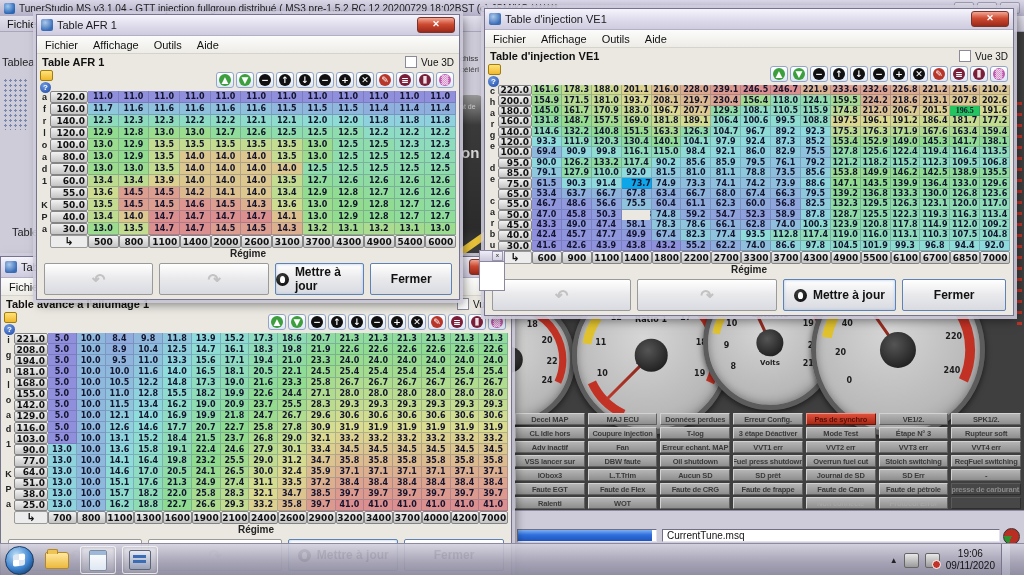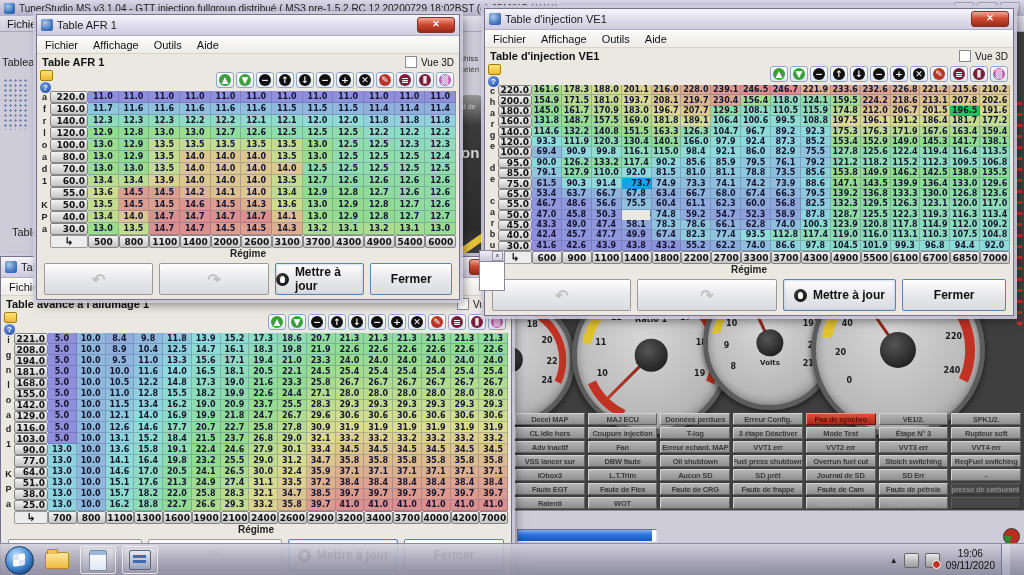--- a/index.html
+++ b/index.html
@@ -246,20 +246,21 @@
         <div class="sled dim"></div>
         <div class="sled"></div>
         <div class="sled dim">Non connecté</div>
         <div class="sled dim">Protocol Error</div>
         <div class="sled dark"></div>
       </div>
     <div class="panel-bottom"></div>
     <div class="progress-track">
         <div class="progress-fill"></div>
       </div>
+    <div class="file-field">CurrentTune.msq</div>
     <div class="round-ind"></div>
   </div>
 
   <div class="win" id="win-ign" style="left:0;top:256px;width:512px;height:320px;z-index:2">
       <div class="titlebar">
         <div class="win-ico"></div>
         <span class="wtitle">Table avance à l'allumage 1</span>
         <div class="xbtn">✕</div>
       </div>
       <div class="menubar">
@@ -1016,21 +1017,21 @@
           <div class="cell" style="background: rgb(220, 218, 143);">196.7</div>
           <div class="cell" style="background: rgb(220, 202, 143);">207.7</div>
           <div class="cell" style="background: rgb(143, 220, 164);">129.3</div>
           <div class="cell" style="background: rgb(143, 220, 196);">108.1</div>
           <div class="cell" style="background: rgb(143, 220, 193);">110.5</div>
           <div class="cell" style="background: rgb(143, 220, 185);">115.9</div>
           <div class="cell" style="background: rgb(189, 220, 143);">174.8</div>
           <div class="cell" style="background: rgb(220, 195, 143);">212.0</div>
           <div class="cell" style="background: rgb(220, 203, 143);">206.7</div>
           <div class="cell" style="background: rgb(220, 211, 143);">201.5</div>
-          <div class="cell" style="background: #22c55e;">196.5</div>
+          <div class="cell" style="background: #22c55e; font-family: Liberation Serif, serif;">196.5</div>
           <div class="cell" style="background: rgb(214, 220, 143);">191.6</div>
           <div class="rh">160.0</div>
           <div class="cell" style="background: rgb(143, 220, 161);">131.8</div>
           <div class="cell" style="background: rgb(149, 220, 143);">148.7</div>
           <div class="cell" style="background: rgb(163, 220, 143);">157.5</div>
           <div class="cell" style="background: rgb(180, 220, 143);">169.0</div>
           <div class="cell" style="background: rgb(199, 220, 143);">181.8</div>
           <div class="cell" style="background: rgb(211, 220, 143);">189.1</div>
           <div class="cell" style="background: rgb(143, 220, 199);">106.4</div>
           <div class="cell" style="background: rgb(143, 220, 208);">100.6</div>
@@ -1058,21 +1059,21 @@
           <div class="cell" style="background: rgb(184, 220, 143);">171.9</div>
           <div class="cell" style="background: rgb(177, 220, 143);">167.6</div>
           <div class="cell" style="background: rgb(172, 220, 143);">163.4</div>
           <div class="cell" style="background: rgb(166, 220, 143);">159.4</div>
           <div class="rh">120.0</div>
           <div class="cell" style="background: rgb(143, 220, 220);">93.3</div>
           <div class="cell" style="background: rgb(143, 220, 191);">111.9</div>
           <div class="cell" style="background: rgb(143, 220, 178);">120.3</div>
           <div class="cell" style="background: rgb(143, 220, 163);">130.4</div>
           <div class="cell" style="background: rgb(143, 220, 149);">140.1</div>
-          <div class="cell" style="background: rgb(143, 220, 203);">166.0</div>
+          <div class="cell" style="background: rgb(143, 220, 203);">104.1</div>
           <div class="cell" style="background: rgb(143, 220, 212);">97.9</div>
           <div class="cell" style="background: rgb(143, 218, 220);">92.4</div>
           <div class="cell" style="background: rgb(143, 211, 220);">87.3</div>
           <div class="cell" style="background: rgb(143, 208, 220);">85.2</div>
           <div class="cell" style="background: rgb(157, 220, 143);">153.4</div>
           <div class="cell" style="background: rgb(155, 220, 143);">152.9</div>
           <div class="cell" style="background: rgb(150, 220, 143);">149.0</div>
           <div class="cell" style="background: rgb(144, 220, 143);">145.3</div>
           <div class="cell" style="background: rgb(143, 220, 146);">141.7</div>
           <div class="cell" style="background: rgb(143, 220, 152);">138.1</div>

